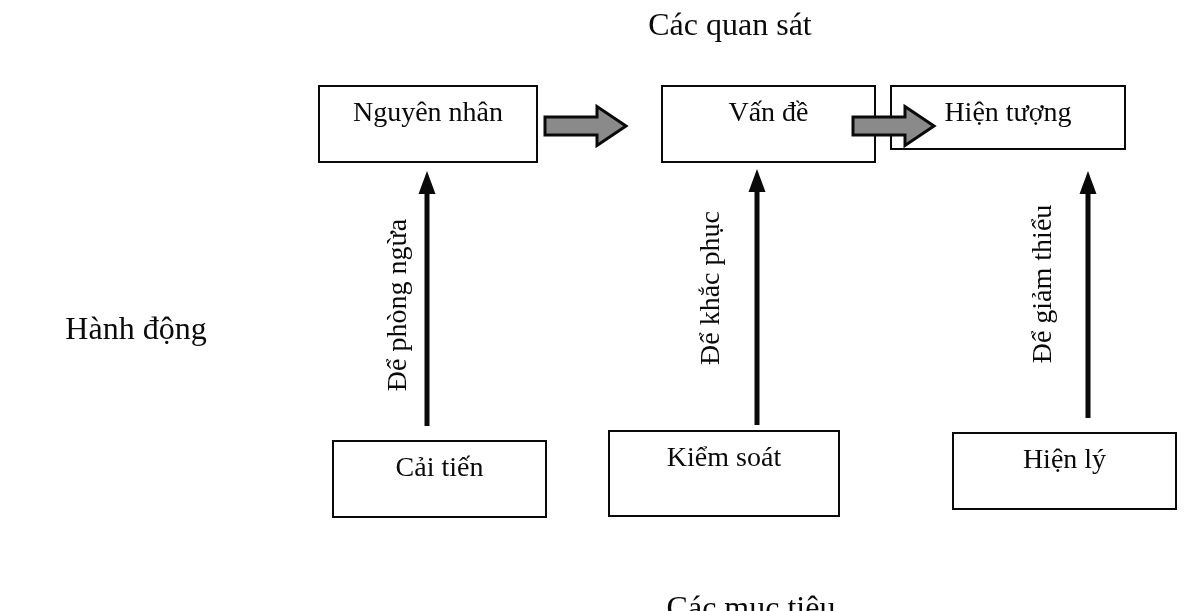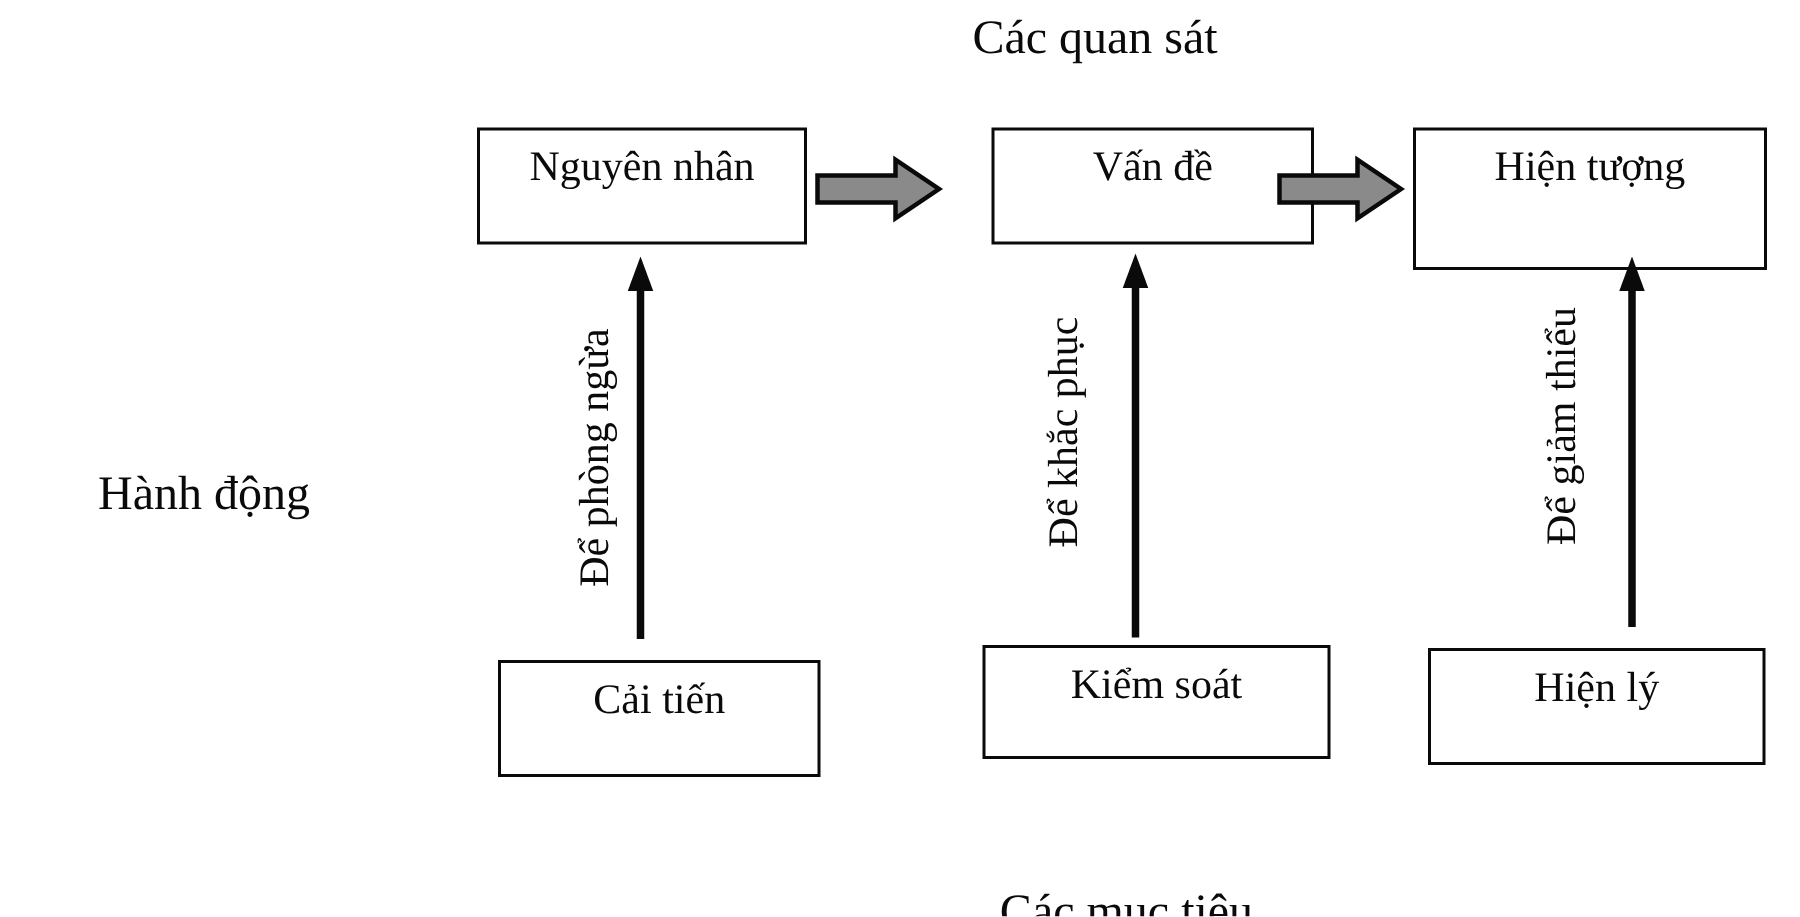--- a/index.html
+++ b/index.html
@@ -47,21 +47,21 @@
 <body>
 
 <div class="canvas">
 
   <div class="axis-title" style="left:530px;top:6px;width:400px;">Các quan sát</div>
   <div class="axis-title" style="left:10px;top:286px;width:252px;margin-top:24px;">Hành động</div>
   <div class="axis-title" style="left:551px;top:558px;width:400px;margin-top:31px;">Các mục tiêu</div>
 
   <div class="box" style="left:318px;top:85px;width:220px;height:78px;">Nguyên nhân</div>
   <div class="box" style="left:632px;top:85px;width:215px;height:78px;margin-left:29px;">Vấn đề</div>
-  <div class="box" style="left:942px;top:85px;width:236px;height:95px;">Hiện tượng</div>
+  <div class="box" style="left:890px;top:85px;width:236px;height:65px;">Hiện tượng</div>
 
   <svg class="block-arrow" style="left:543px;top:103px;" width="86" height="46" viewBox="0 0 86 46">
     <polygon points="2,14 54,14 54,3.5 83,23 54,42.5 54,32 2,32" fill="#8a8a8a" stroke="#0a0a0a" stroke-width="3" stroke-linejoin="miter"></polygon>
   </svg>
   <svg class="block-arrow" style="left:851px;top:103px;" width="86" height="46" viewBox="0 0 86 46">
     <polygon points="2,14 54,14 54,3.5 83,23 54,42.5 54,32 2,32" fill="#8a8a8a" stroke="#0a0a0a" stroke-width="3" stroke-linejoin="miter"></polygon>
   </svg>
 
   <svg class="v-arrow" style="left:416px;top:171px;" width="22" height="257" viewBox="0 0 22 257">
     <line x1="11" y1="255" x2="11" y2="18" stroke="#0a0a0a" stroke-width="5"></line>
@@ -74,16 +74,16 @@
   <svg class="v-arrow" style="left:1077px;top:171px;" width="22" height="249" viewBox="0 0 22 249">
     <line x1="11" y1="247" x2="11" y2="18" stroke="#0a0a0a" stroke-width="5"></line>
     <polygon points="11,0 2.5,23 19.5,23" fill="#0a0a0a"></polygon>
   </svg>
 
   <div class="v-label" style="left:247px;top:284px;">Để phòng ngừa</div>
   <div class="v-label" style="left:560px;top:267px;">Để khắc phục</div>
   <div class="v-label" style="left:892px;top:263px;">Để giảm thiểu</div>
 
   <div class="box" style="left:312px;top:440px;width:215px;height:78px;margin-left:20px;">Cải tiến</div>
-  <div class="box" style="left:655px;top:430px;width:232px;height:76px;">Kiểm soát</div>
+  <div class="box" style="left:608px;top:430px;width:232px;height:87px;">Kiểm soát</div>
   <div class="box" style="left:952px;top:432px;width:225px;height:78px;">Hiện lý</div>
 
 </div>
 
 </body></html>

